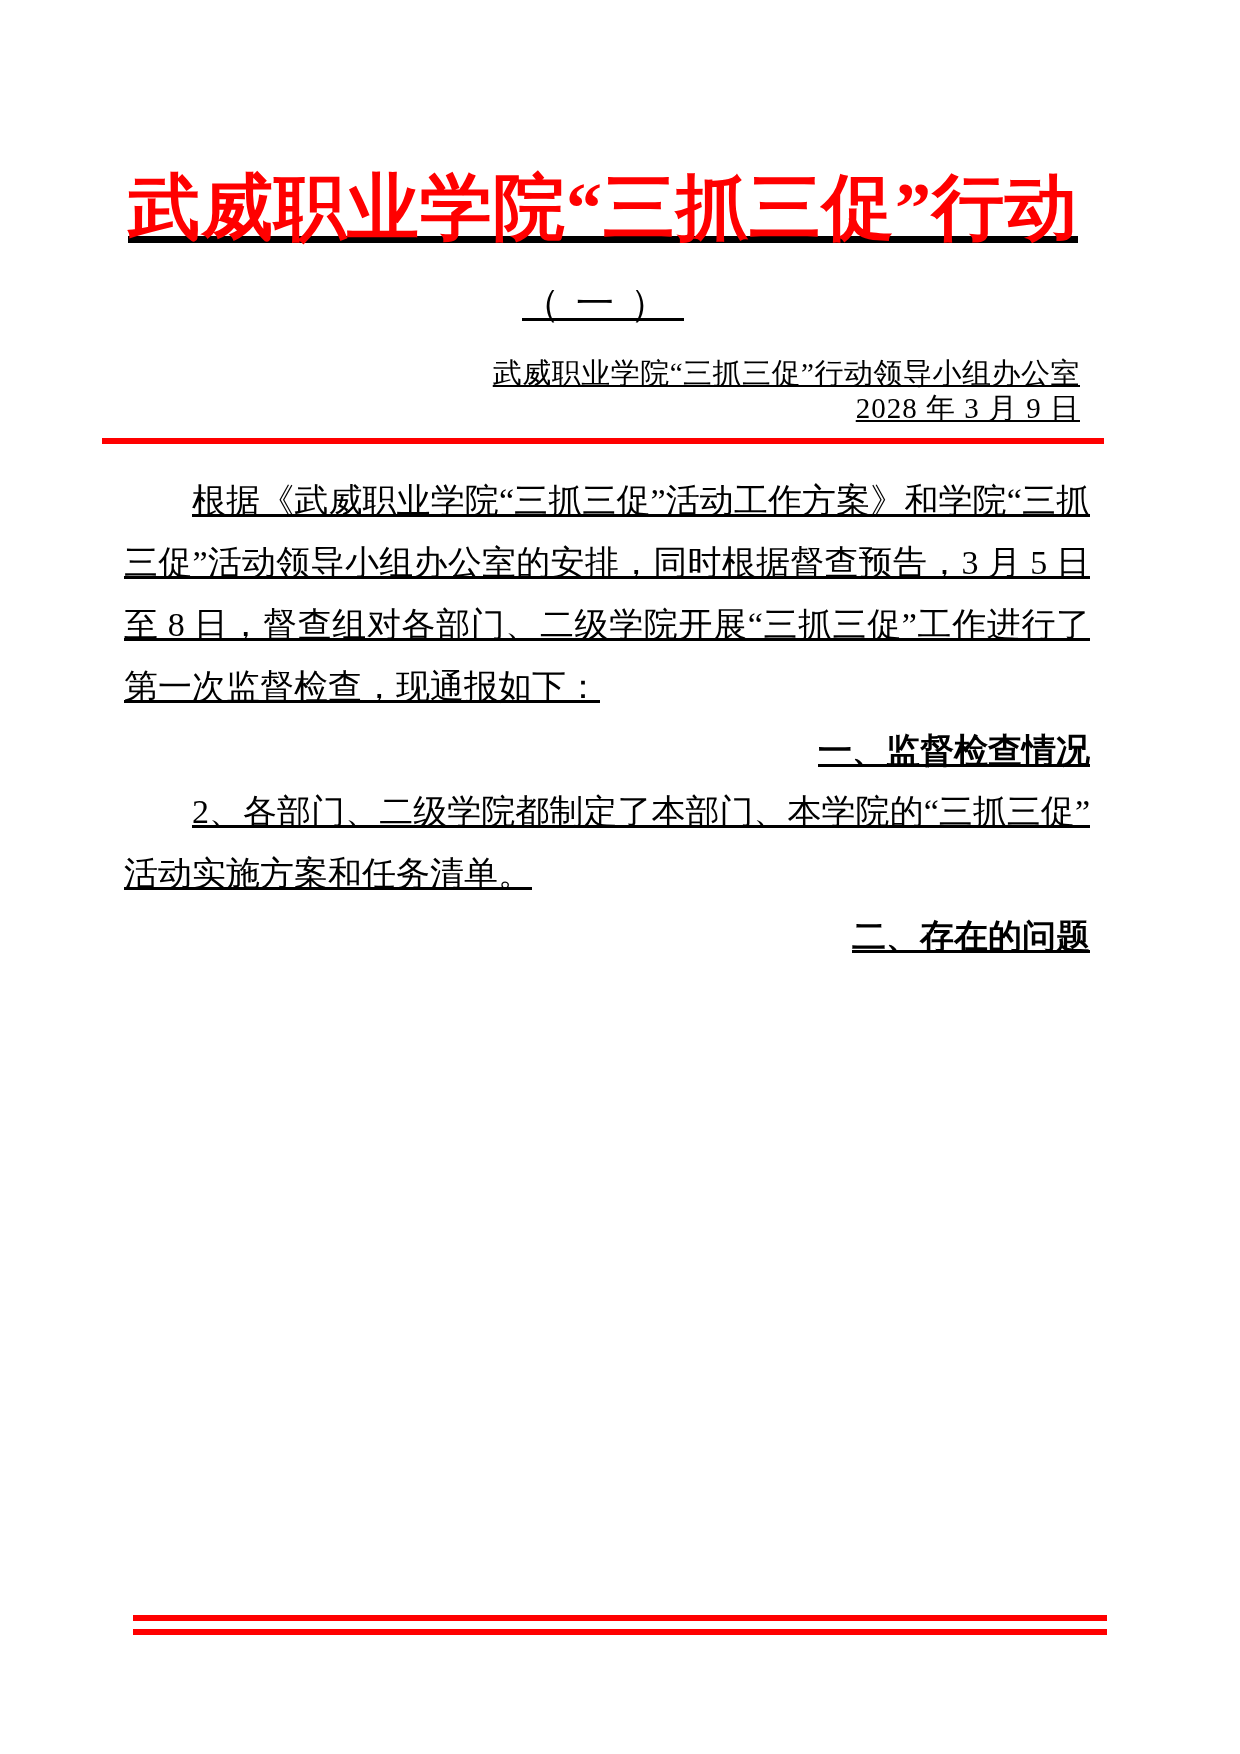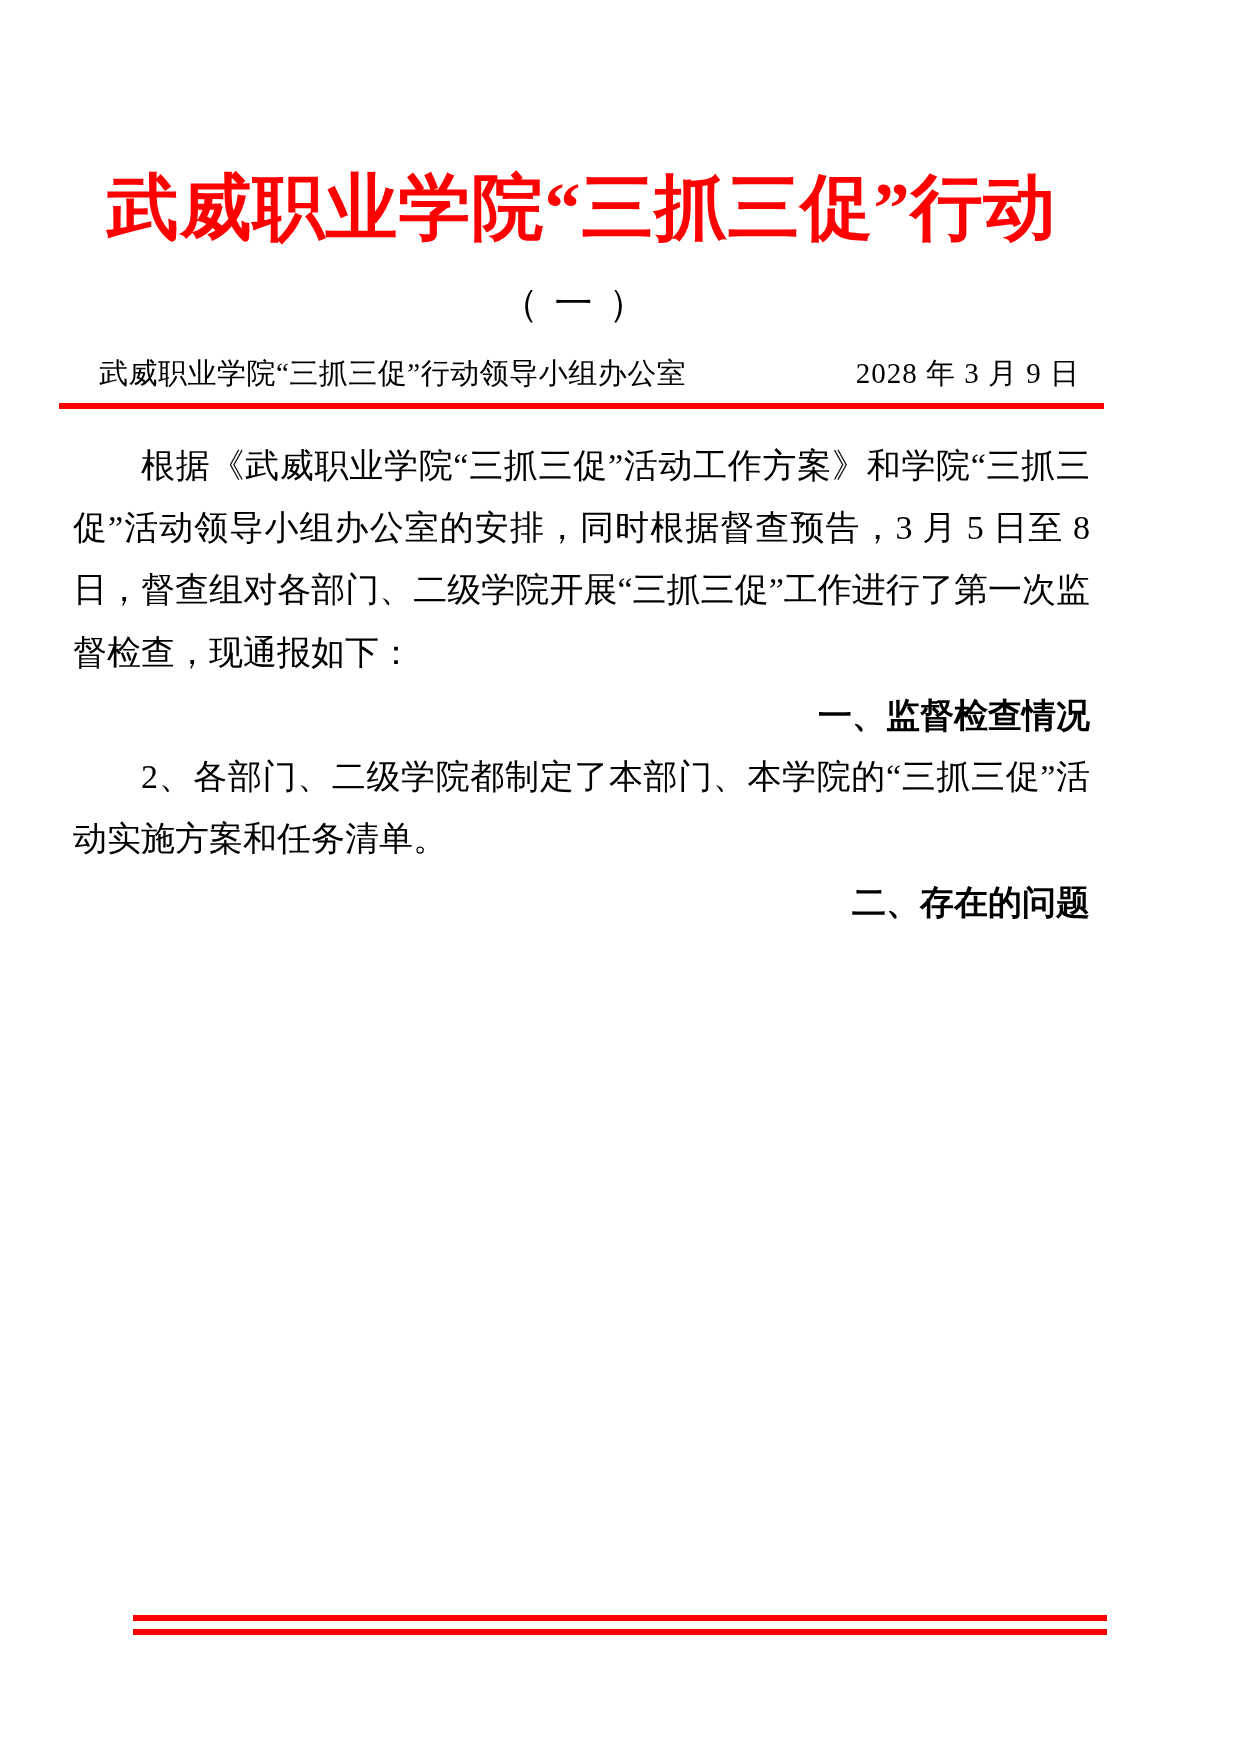--- a/index.html
+++ b/index.html
@@ -12,21 +12,22 @@
     height: 1754px;
     position: relative;
     overflow: hidden;
     font-family: "Liberation Serif", "DejaVu Serif", serif;
     color: #000000;
   }
   .page {
     position: absolute;
     inset: 0;
     box-sizing: border-box;
-    padding: 168px 150px 0 73px;
+    padding: 168px 150px 0 116px;
+    text-decoration: underline;
   }
   .title-line1 {
     font-family: "Liberation Serif", "DejaVu Serif", serif;
     font-weight: 900;
     color: #ff0000;
     font-size: 72px;
     line-height: 1.12;
     text-align: center;
     white-space: nowrap;
     letter-spacing: 1px;
@@ -52,28 +53,30 @@
   .header-row {
     display: flex;
     justify-content: space-between;
     align-items: flex-end;
     margin: 30px -14px 0 -14px;
     padding: 0 24px 12px 40px;
     border-bottom: 6px solid #ff0000;
     font-size: 29px;
     line-height: 1.2;
     white-space: nowrap;
+    flex-direction: column;
   }
   .issuer { letter-spacing: 0.5px; }
   .issue-date { letter-spacing: 1px; }
   .body-text {
     margin-top: 26px;
     font-size: 34px;
     line-height: 1.83;
     text-align: justify;
+    margin-left: 8px;
   }
   .body-text p {
     margin: 0;
     text-indent: 2em;
   }
   .body-text p.section-heading {
     font-family: "Liberation Sans", "DejaVu Sans", sans-serif;
     font-weight: bold;
     text-align: right;
   }

